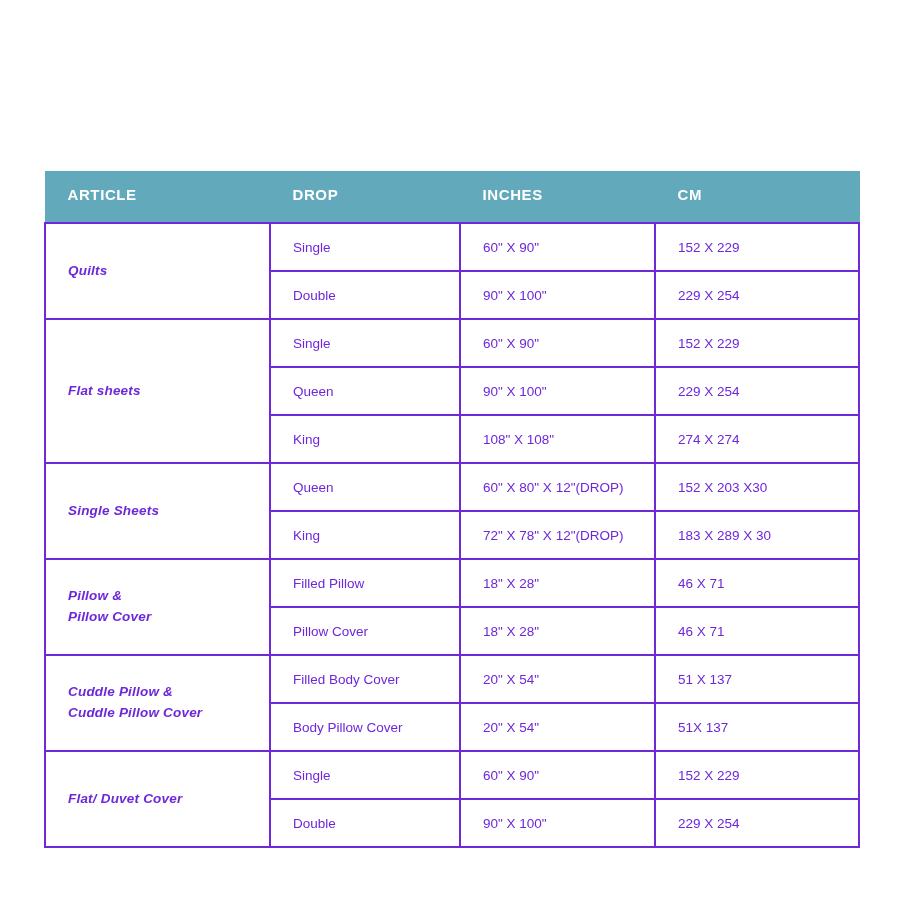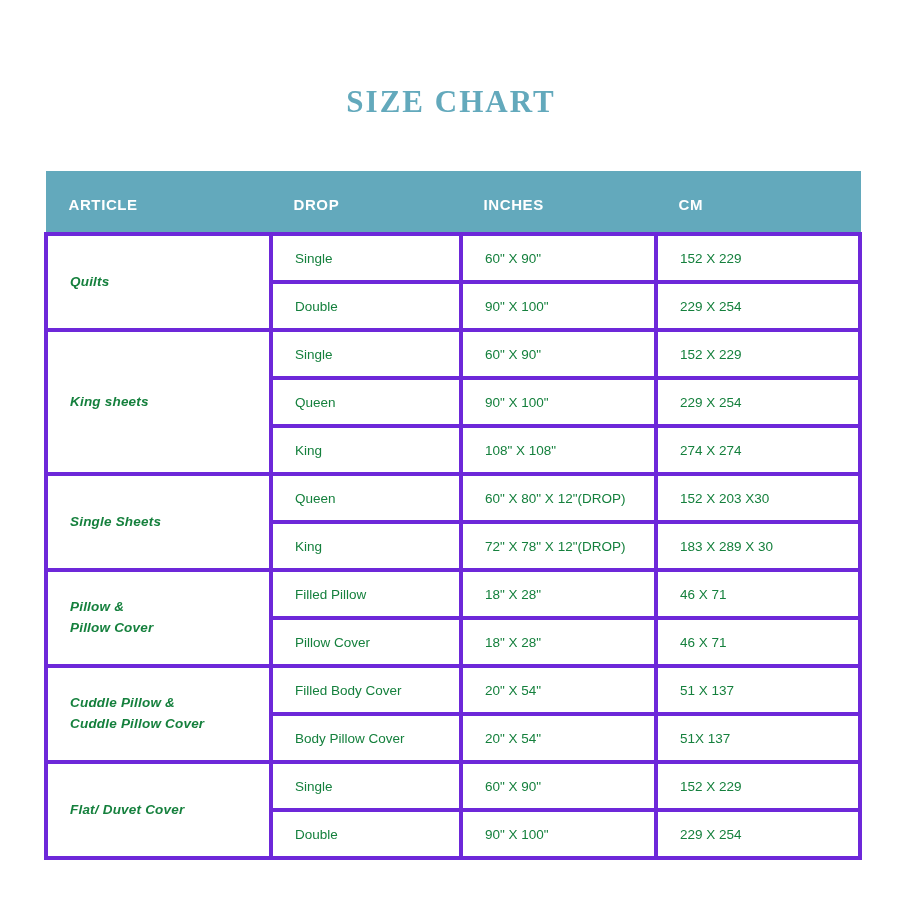--- a/index.html
+++ b/index.html
@@ -40,28 +40,28 @@
     width: 100%;
     table-layout: fixed;
   }
   table.size-table th {
     background: #63a9bc;
     color: #ffffff;
     text-align: left;
     font-size: 15px;
     font-weight: 700;
     letter-spacing: 0.6px;
-    padding: 23px 0 19px 22px;
+    padding: 13px 0 19px 22px;
     border: none;
     height: 18px;
   }
   table.size-table td {
-    border: 4px solid #6d28d9;
+    border: 2px solid #6d28d9;
     font-size: 13.5px;
-    color: #15803d;
+    color: #6d28d9;
     padding: 0 0 0 22px;
     vertical-align: middle;
     background: #ffffff;
   }
   td.article-cell {
     color: #63a9bc;
     font-weight: 700;
     font-size: 15px;
     line-height: 1.55;
     letter-spacing: 0.2px;
@@ -79,21 +79,20 @@
   col.c3 { width: 195px; }
   col.c4 { width: 204px; }
   
   table.size-table thead tr th { border: 1px solid #63a9bc; }
 </style>
 </head>
 <body>
 
 <div class="page">
 
-  <div class="chart-title">SIZE CHART</div>
 
   <div class="table-wrap">
     <table class="size-table">
       <colgroup>
         <col class="c1">
           <col class="c2">
           <col class="c3">
           <col class="c4">
       </colgroup>
       <thead>
@@ -110,21 +109,21 @@
             <td class="size-cell">Single</td>
             <td>60" X 90"</td>
             <td>152 X 229</td>
           </tr>
           <tr class="row-h">
             <td class="size-cell">Double</td>
             <td>90" X 100"</td>
             <td>229 X 254</td>
           </tr>
           <tr class="row-h">
-            <td class="article-cell" rowspan="3">King sheets</td>
+            <td class="article-cell" rowspan="3">Flat sheets</td>
             <td class="size-cell">Single</td>
             <td>60" X 90"</td>
             <td>152 X 229</td>
           </tr>
           <tr class="row-h">
             <td class="size-cell">Queen</td>
             <td>90" X 100"</td>
             <td>229 X 254</td>
           </tr>
           <tr class="row-h">

